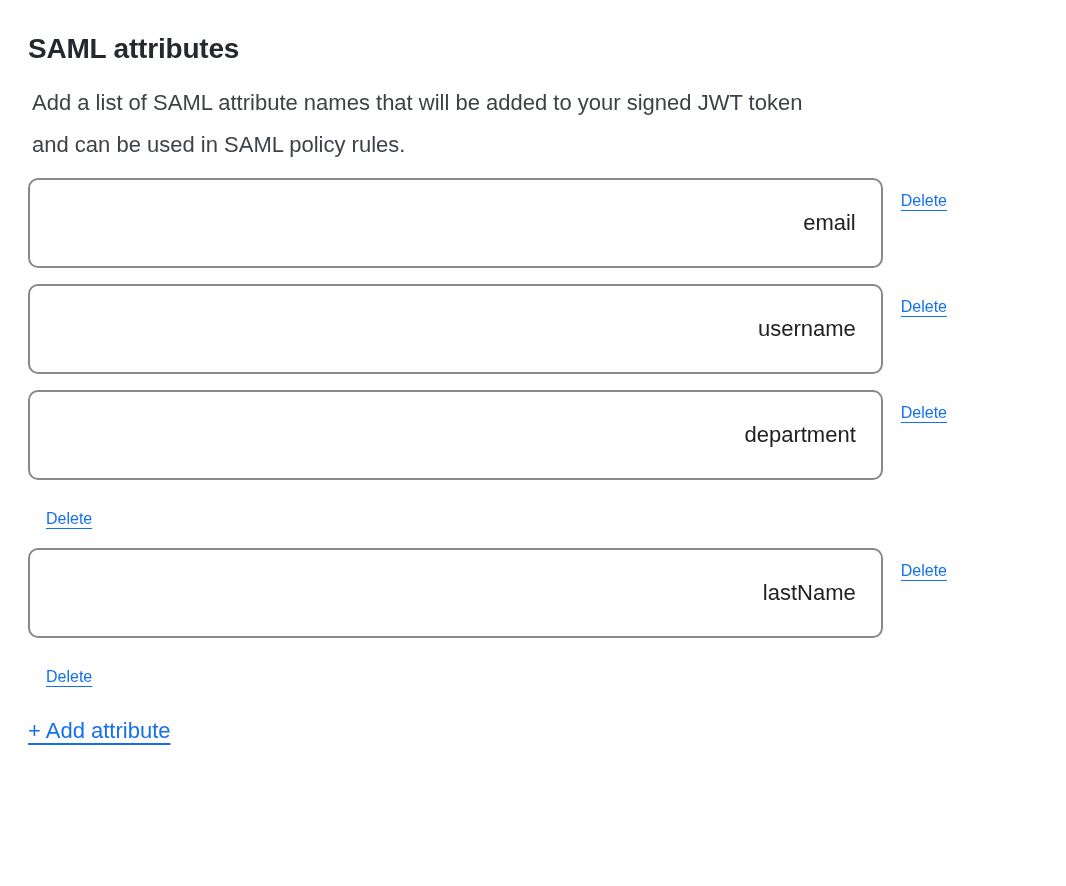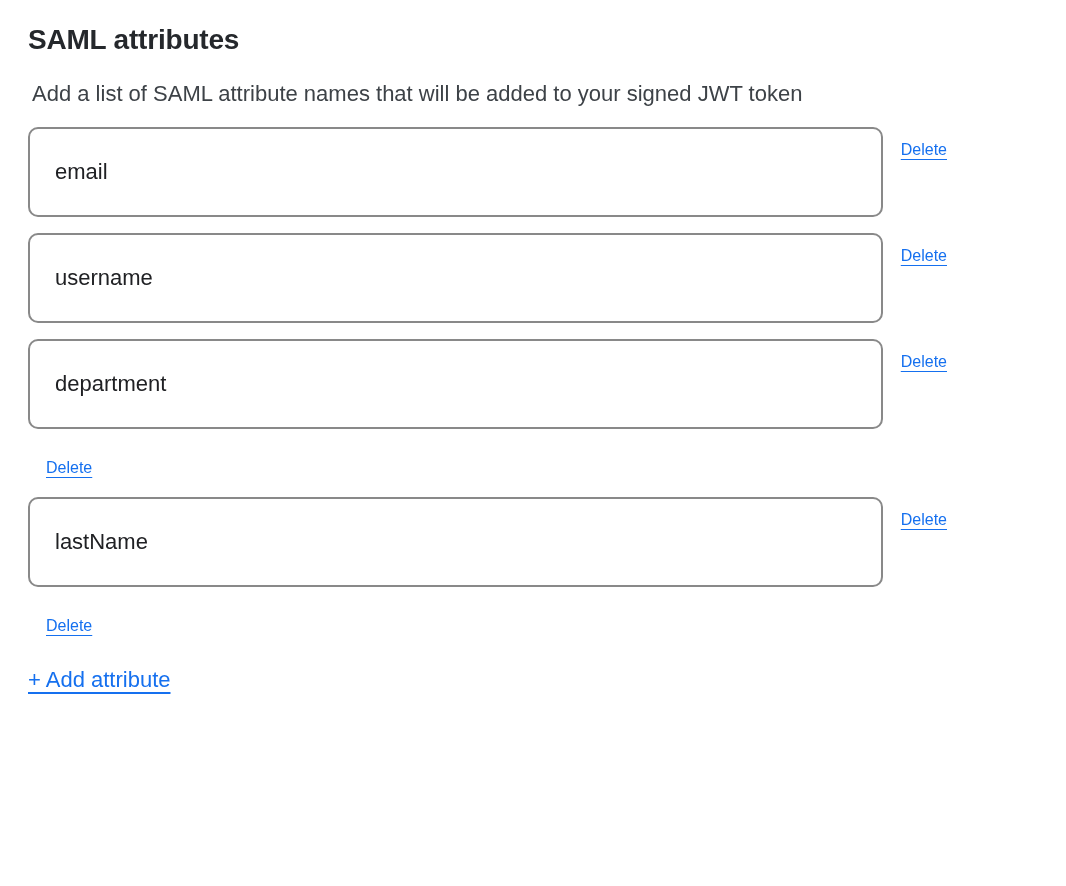--- a/index.html
+++ b/index.html
@@ -13,21 +13,21 @@
   * { box-sizing: border-box; }
   html, body {
     margin: 0;
     padding: 0;
     background: var(--bg);
     font-family: "Liberation Sans", "DejaVu Sans", sans-serif;
   }
   .page {
     width: 947px;
     height: 886px;
-    padding: 24px 0 0 28px;
+    padding: 33px 0 0 28px;
     background: var(--bg);
   }
   .section-title {
     margin: 0 0 17px 0;
     font-size: 28px;
     font-weight: 700;
     color: var(--heading);
     letter-spacing: -0.2px;
   }
   .section-desc {
@@ -48,20 +48,21 @@
     width: 892px;
     height: 90px;
     border: 2px solid var(--border);
     border-radius: 10px;
     background: #fff;
     padding: 0 25px;
     font-size: 22px;
     color: var(--input-text);
     font-family: inherit;
     outline: none;
+    text-align: right;
   }
   a { cursor: pointer; }
   .delete-link {
     margin-left: 18px;
     margin-top: 10px;
     font-size: 16px;
     line-height: 26px;
     color: var(--link);
     text-decoration: underline;
     text-underline-offset: 4px;
@@ -79,20 +80,21 @@
 </style>
 </head>
 <body>
 
 <div class="page">
 
   <h2 class="section-title">SAML attributes</h2>
 
   <p class="section-desc">
     <span>Add a list of SAML attribute names that will be added to your signed JWT token</span>
+    <span>and can be used in SAML policy rules.</span>
   </p>
 
   <div class="attr-list">
     <div class="attr-row">
       <input class="attr-input" type="text" value="email" style="">
       <a class="delete-link">Delete</a>
     </div>
 
     <div class="attr-row">
       <input class="attr-input" type="text" value="username" style="">

